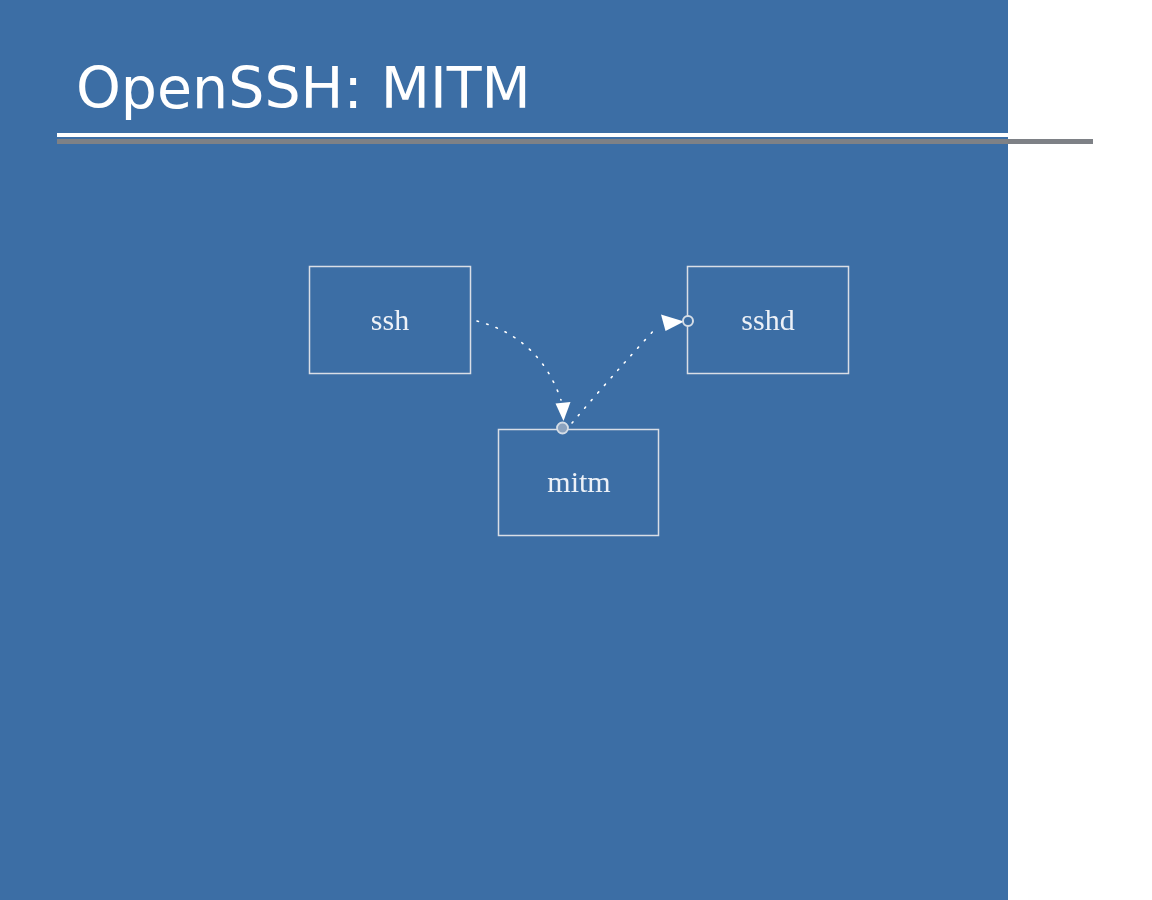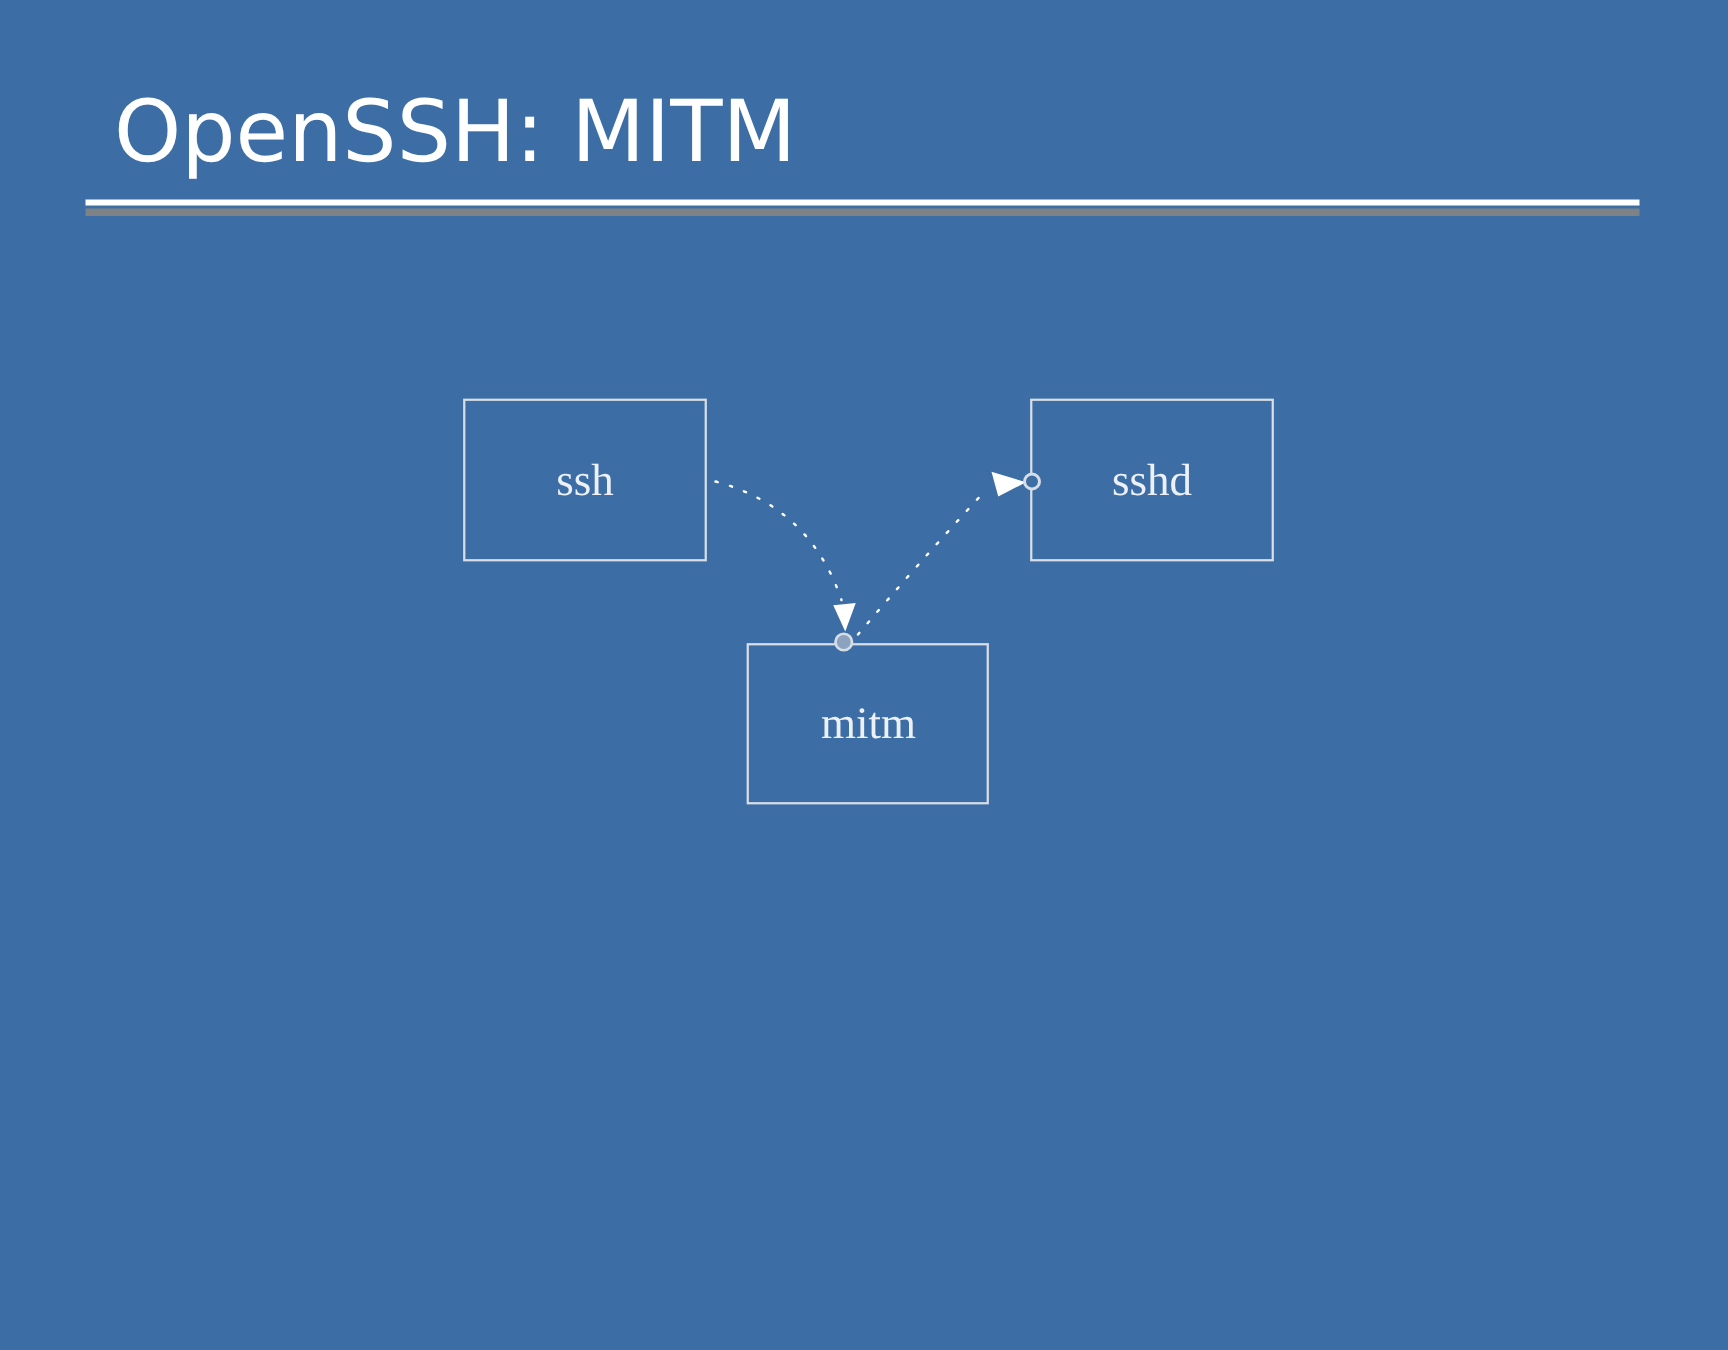--- a/index.html
+++ b/index.html
@@ -5,21 +5,21 @@
   html, body {
     margin: 0;
     padding: 0;
     width: 1152px;
     height: 900px;
     overflow: hidden;
     font-family: "Liberation Sans", sans-serif;
   }
   .slide {
     position: relative;
-    width: 1152px;
+    width: 1008px;
     height: 900px;
     background: #3C6EA5;
   }
   .slide-title {
     position: absolute;
     left: 76px;
     top: 60px;
     font-family: "DejaVu Sans", sans-serif;
     font-size: 57px;
     line-height: 1.0;

